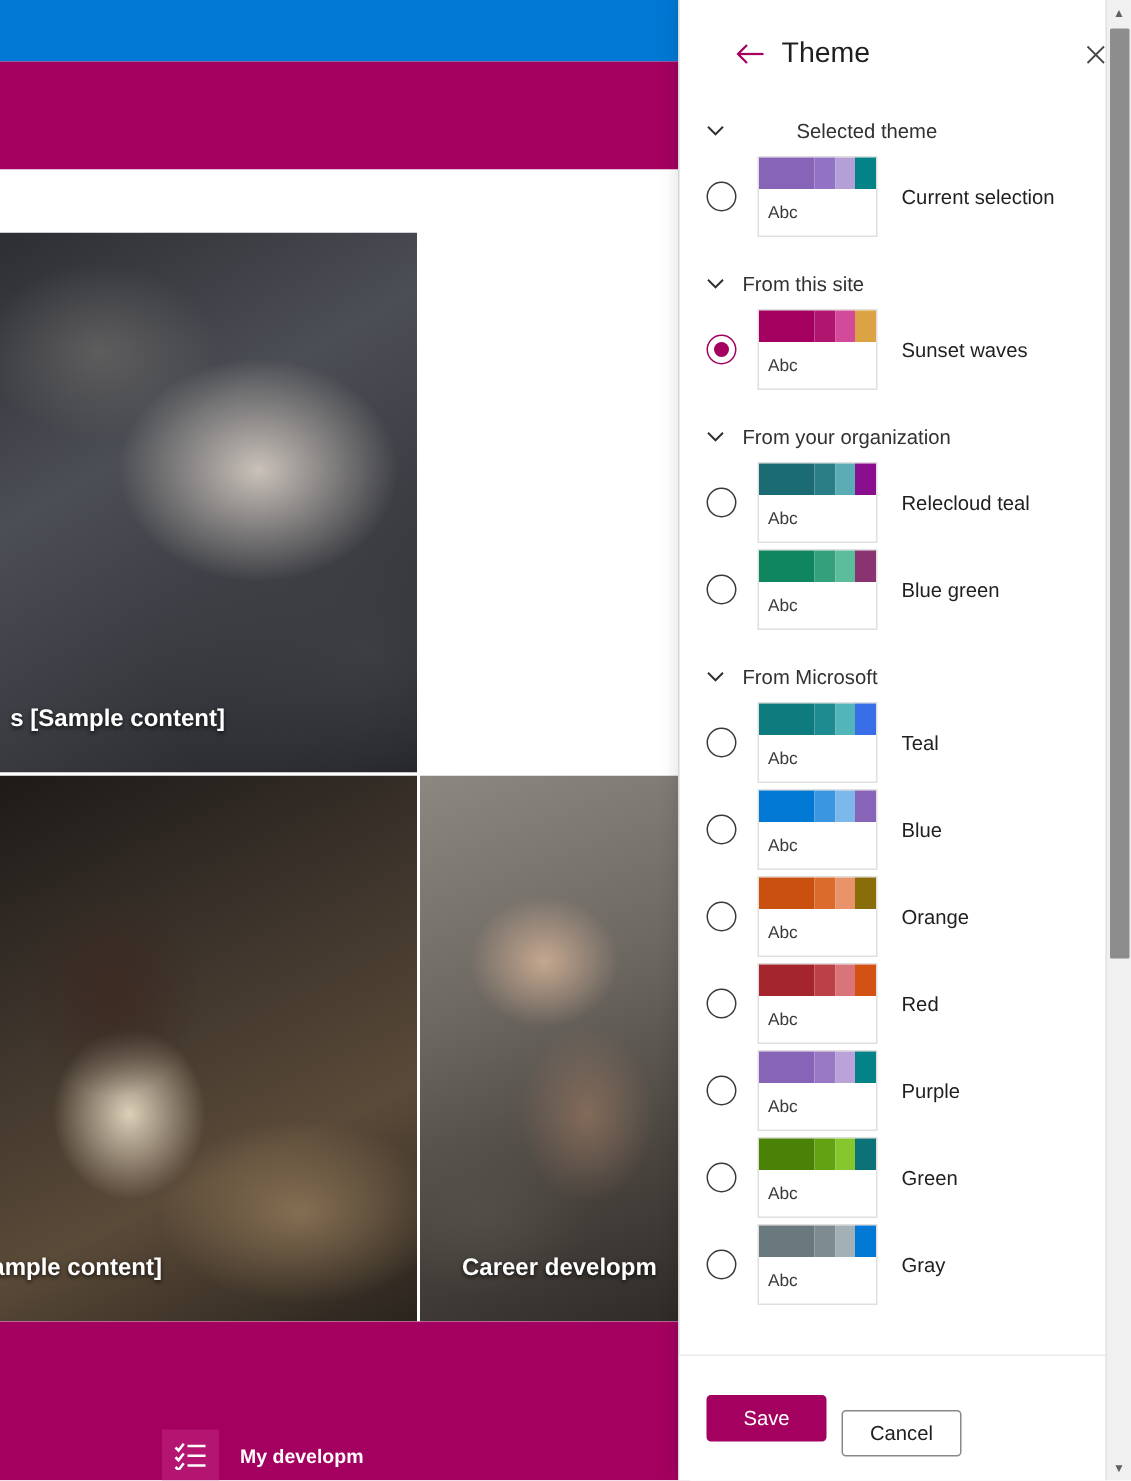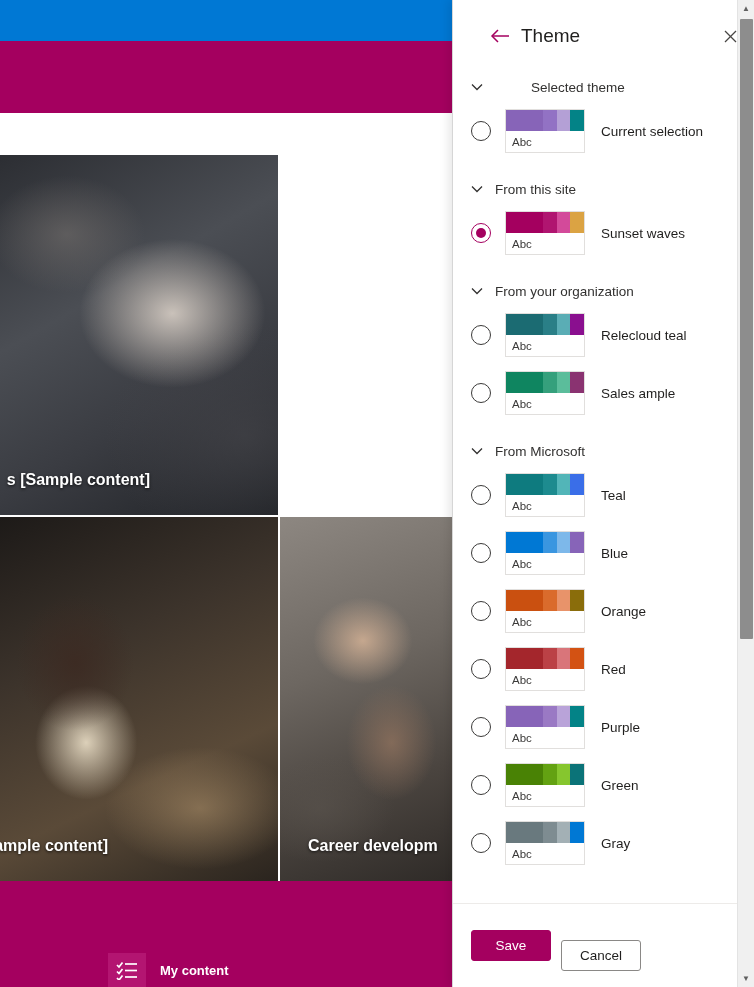--- a/index.html
+++ b/index.html
@@ -108,21 +108,21 @@
   .theme-row { display: flex; align-items: center; height: 58px; cursor: pointer; }
   .radio {
     width: 20px; height: 20px; border-radius: 50%;
     border: 1.4px solid #3b3a39; flex: 0 0 20px;
     display: flex; align-items: center; justify-content: center; background: #fff;
   }
   .radio.checked { border-color: #a4005f; border-width: 1.6px; }
   .radio.checked::after { content: ""; width: 10px; height: 10px; border-radius: 50%; background: #a4005f; }
 
   .swatch {
-    margin-left: 14px; width: 80px; height: 44px; flex: 0 0 80px;
+    margin-left: 14px; width: 80px; height: 54px; flex: 0 0 80px;
     border: 1px solid #e1dfdd; background: #fff;
     display: flex; flex-direction: column;
   }
   .swatch-colors { display: flex; height: 21px; width: 100%; }
   .sc1 { width: 47.5%; } .sc2 { width: 17.5%; } .sc3 { width: 17.5%; } .sc4 { width: 17.5%; }
   .swatch-abc { flex: 1; display: flex; align-items: center; padding-left: 6px; font-size: 11.5px; color: #3b3a39; }
 
   .theme-name { margin-left: 16px; font-size: 13.5px; color: #201f1e; white-space: nowrap; }
 
   .panel-footer {
@@ -171,21 +171,21 @@
       <div class="bottom-icon">
         <svg width="22" height="20" viewBox="0 0 22 20" fill="none" stroke="#ffffff" stroke-width="1.7">
           <path d="M1 5 L3 7 L6.5 2.5"></path>
             <line x1="9" y1="4" x2="21" y2="4"></line>
           <path d="M1 11.5 L3 13.5 L6.5 9"></path>
             <line x1="9" y1="10.5" x2="21" y2="10.5"></line>
           <path d="M1 18 L3 20 L6.5 15.5"></path>
             <line x1="9" y1="17" x2="21" y2="17"></line>
         </svg>
       </div>
-      <div class="bottom-label">My content</div>
+      <div class="bottom-label">My developm</div>
     </div>
   </div>
 
   <div id="panel">
 
     <div class="panel-header">
       <div class="back-arrow">
         <svg width="20" height="16" viewBox="0 0 20 16" fill="none" stroke="#a4005f" stroke-width="1.5">
           <line x1="19" y1="8" x2="2" y2="8"></line>
             <polyline points="8,2 2,8 8,14"></polyline>
@@ -269,21 +269,21 @@
             <span class="radio"></span>
             <div class="swatch">
               <div class="swatch-colors">
                 <div class="sc1" style="background: rgb(15, 133, 96);"></div>
                 <div class="sc2" style="background: rgb(53, 160, 124);"></div>
                 <div class="sc3" style="background: rgb(91, 189, 155);"></div>
                 <div class="sc4" style="background: rgb(138, 51, 113);"></div>
               </div>
               <div class="swatch-abc">Abc</div>
             </div>
-            <span class="theme-name">Sales ample</span>
+            <span class="theme-name">Blue green</span>
           </div>
           <div class="section-head">
             <span class="chev">
               <svg width="12" height="8" viewBox="0 0 12 8" fill="none" stroke="#323130" stroke-width="1.3">
                 <polyline points="1,1.5 6,6.5 11,1.5"></polyline>
               </svg>
             </span>
             <span class="section-label">From Microsoft</span>
           </div>
           <div class="theme-row">

